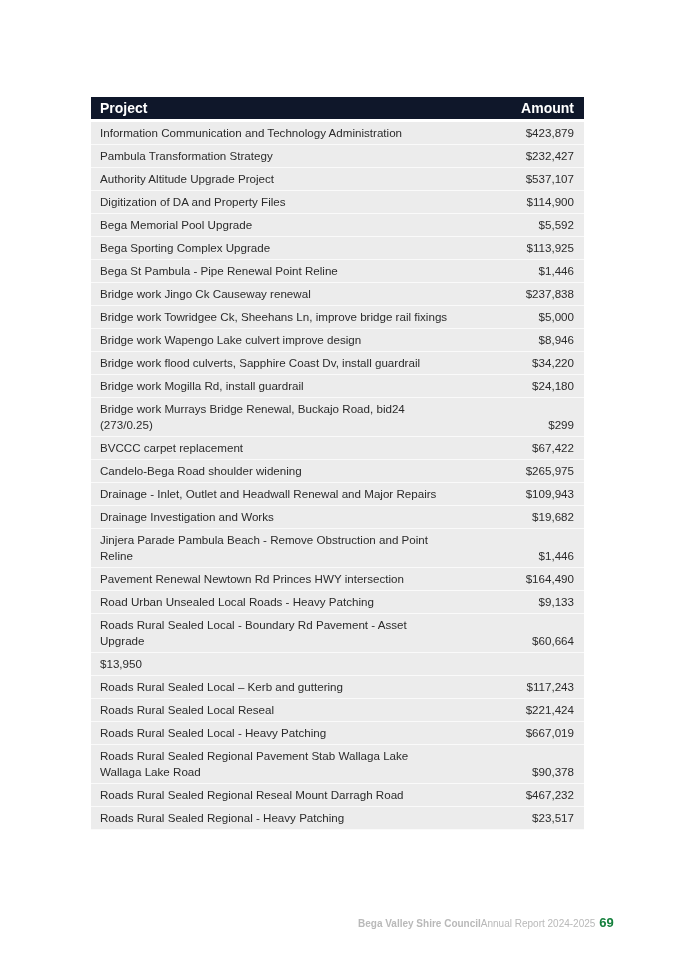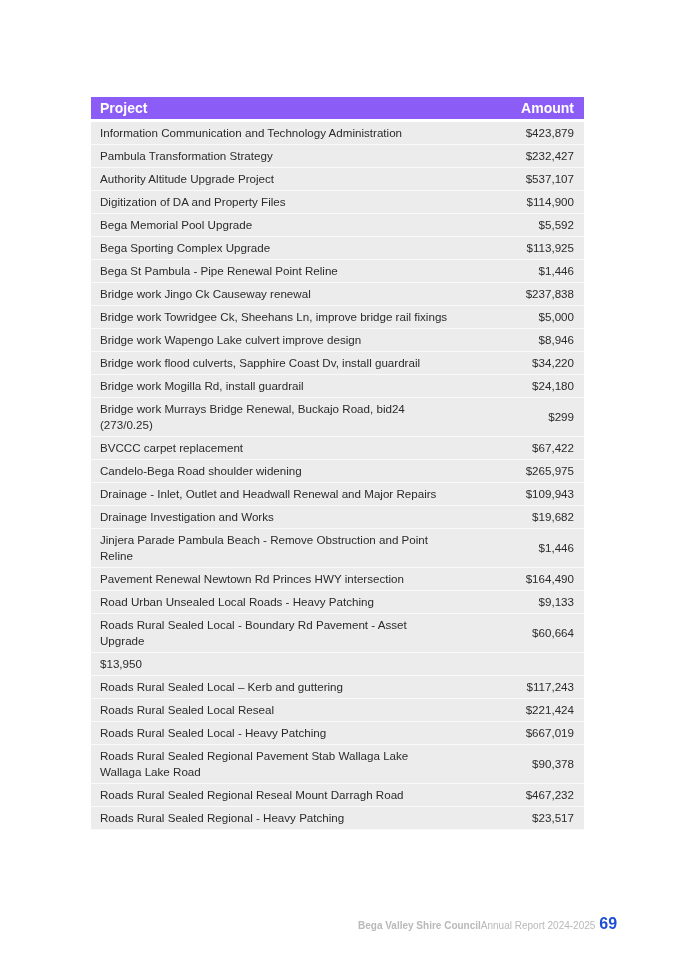--- a/index.html
+++ b/index.html
@@ -7,37 +7,37 @@
     width: 675px; height: 953px; background: #ffffff; position: relative;
     font-family: "Liberation Sans", "DejaVu Sans", sans-serif; color: #2b2b2b;
     overflow: hidden;
   }
   .table {
     position: absolute; left: 91px; top: 97px; width: 493px;
     border-collapse: collapse;
   }
   .thead {
     display: flex; justify-content: space-between; align-items: center;
-    background: #8b5cf6; color: #ffffff; font-weight: bold; font-size: 14px;
+    background: #0f172a; color: #ffffff; font-weight: bold; font-size: 14px;
     height: 22px; padding: 0 10px 0 9px; border-bottom: 3px solid #ffffff;
   }
   .row {
-    display: flex; justify-content: space-between; align-items: center;
+    display: flex; justify-content: space-between; align-items: flex-end;
     background: #ececec; border-bottom: 1px solid #fafafa;
     padding: 3px 10px 3px 9px; font-size: 11.6px; line-height: 16px;
     min-height: 16px;
   }
   .row .proj { width: 350px; }
   .row .amt { text-align: right; white-space: nowrap; }
   .footer {
     position: absolute; left: 358px; top: 915px; font-size: 10px; color: #b9b9b9;
     display: flex; align-items: baseline; 
   }
   .footer .org { font-weight: bold; }
-  .footer .page { font-weight: bold; color: #1d4ed8; font-size: 16px; margin-left: 4px; }
+  .footer .page { font-weight: bold; color: #15803d; font-size: 13px; margin-left: 4px; }
 </style>
 </head>
 <body>
 
 <div class="table">
   <div class="thead">
     <span>Project</span>
     <span>Amount</span>
   </div>
   <div id="rows">

